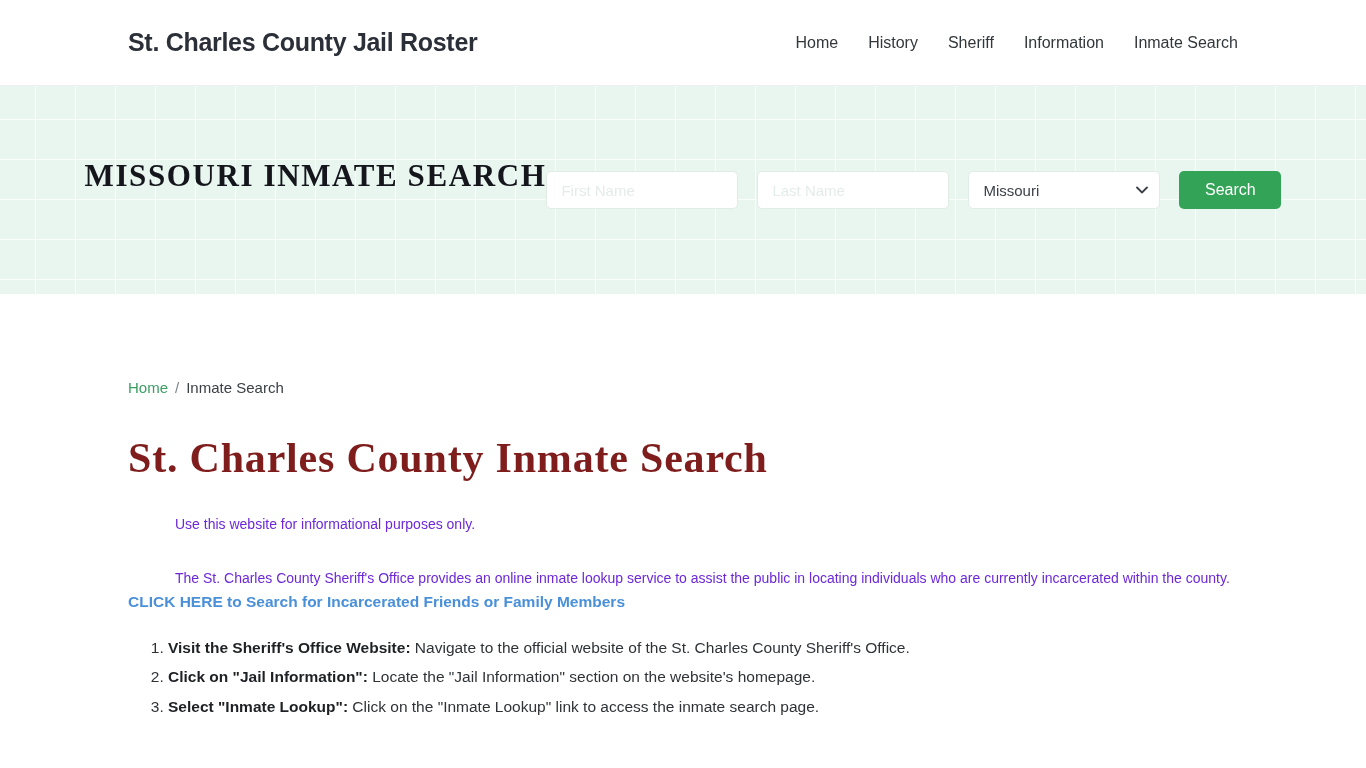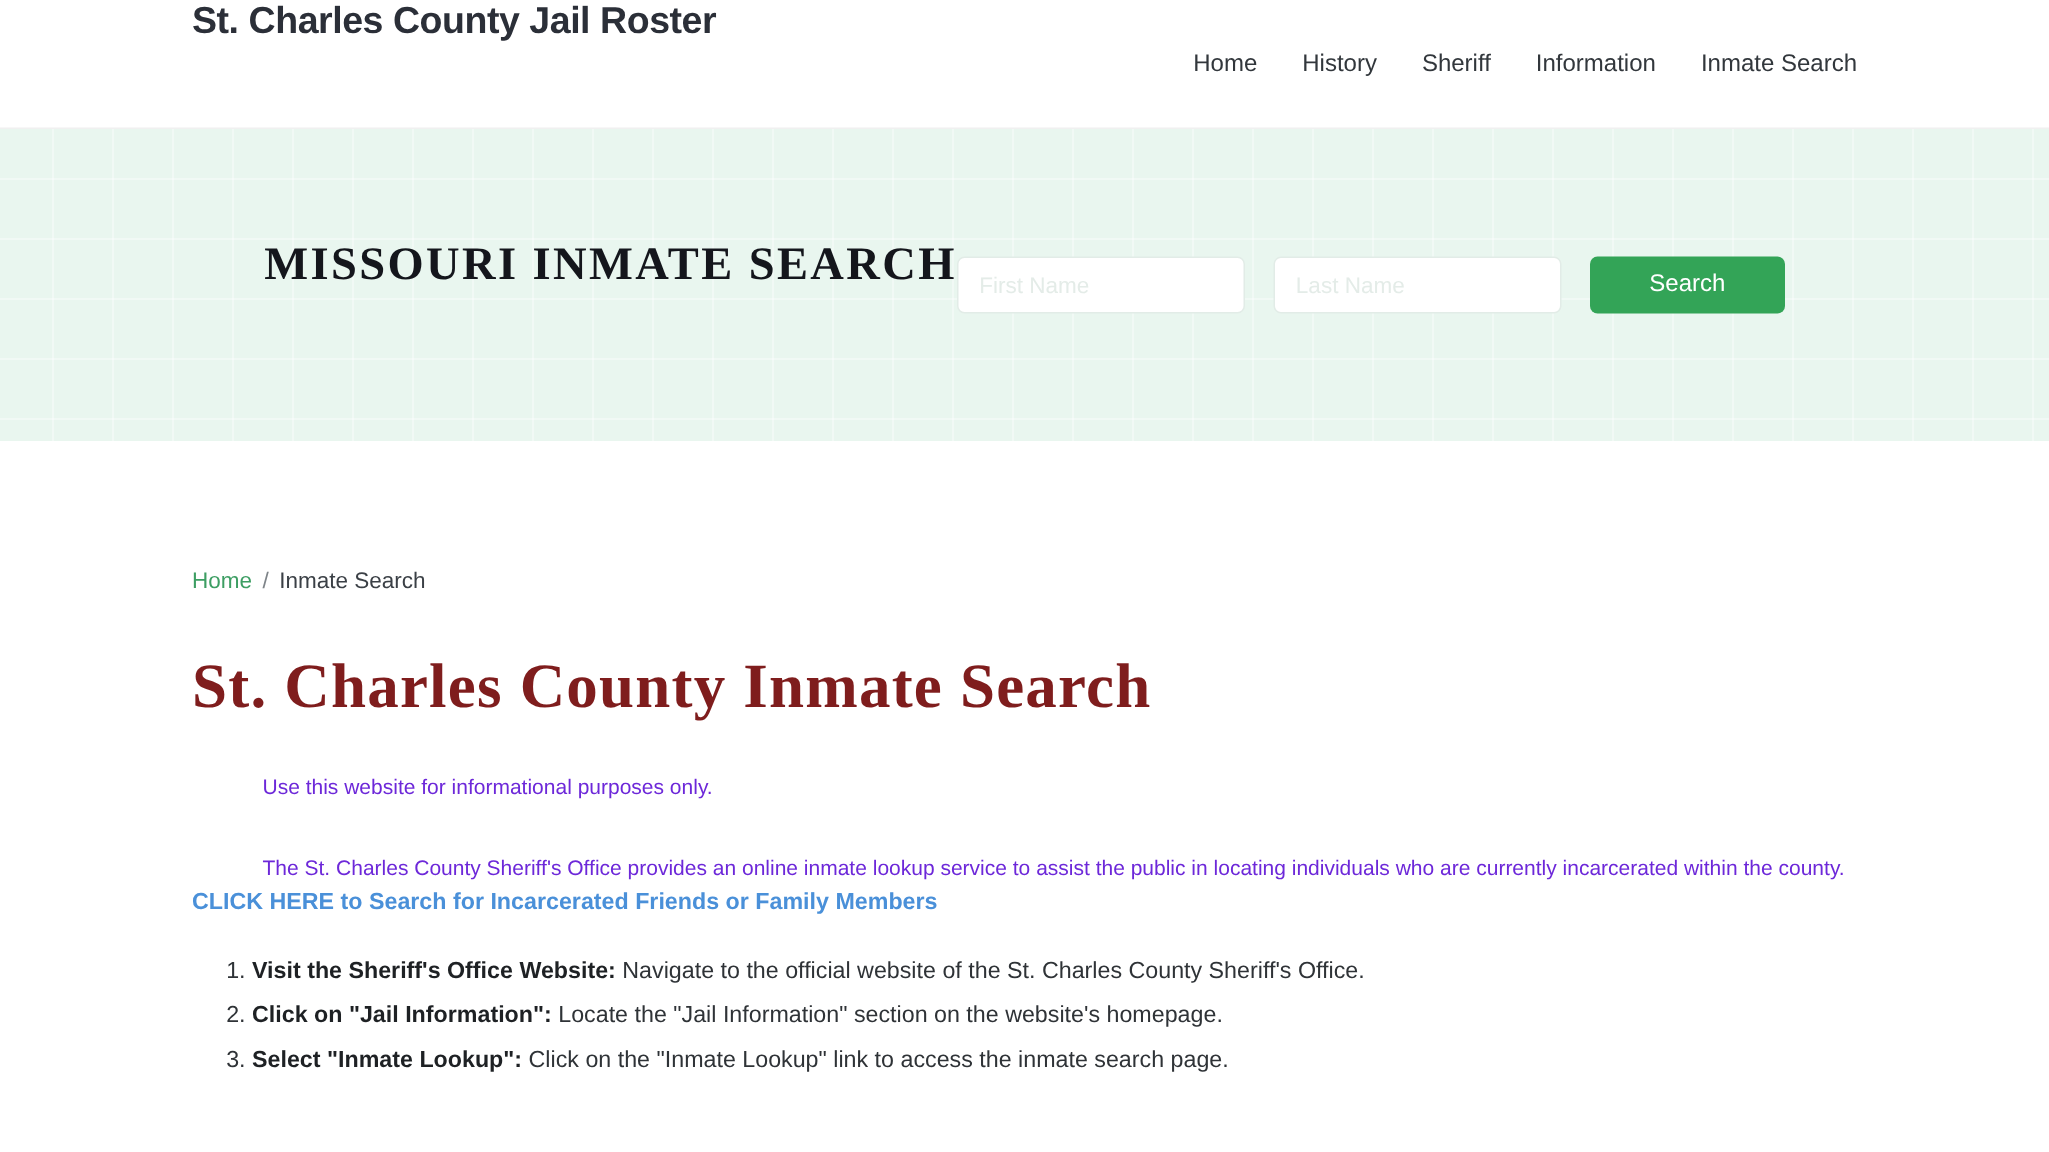--- a/index.html
+++ b/index.html
@@ -17,20 +17,21 @@
     color: #222222;
     -webkit-font-smoothing: antialiased;
   }
 
   
   .site-header {
     height: 86px;
     background: #ffffff;
     border-bottom: 1px solid #f0f0f0;
     display: flex;
+    align-items: center;
     justify-content: space-between;
     padding: 0 128px;
   }
 
   .brand {
     font-family: "Liberation Sans", sans-serif;
     font-size: 25px;
     font-weight: bold;
     color: #2b2f38;
     letter-spacing: -0.3px;
@@ -125,21 +126,21 @@
   .select-caret {
     position: absolute;
     right: 12px;
     top: 50%;
     transform: translateY(-50%);
     pointer-events: none;
     line-height: 0;
   }
 
   .search-btn {
-    width: 130px;
+    width: 102px;
     height: 38px;
     background: #33a457;
     border: none;
     border-radius: 5px;
     color: #ffffff;
     font-family: "Liberation Sans", sans-serif;
     font-size: 16px;
     cursor: pointer;
     line-height: 1;
   }
@@ -223,20 +224,30 @@
 </header>
 
 <section class="hero">
   <h1 class="hero-title">Missouri Inmate Search</h1>
 
   <form class="search-form">
     <input class="text-field" type="text" placeholder="First Name" style="">
 
     <input class="text-field" type="text" placeholder="Last Name" style="">
 
+    <span class="select-wrap">
+      <select class="state-select">
+        <option>Missouri</option>
+      </select>
+      <span class="select-caret">
+        <svg width="12" height="8" viewBox="0 0 12 8" aria-hidden="true">
+          <path d="M1 1.5 L6 6.5 L11 1.5" fill="none" stroke="#3c4148" stroke-width="1.8" stroke-linecap="round" stroke-linejoin="round"></path>
+        </svg>
+      </span>
+    </span>
 
     <button class="search-btn" type="submit">Search</button>
   </form>
 </section>
 
 <main class="content">
 
   <div class="breadcrumb">
     <a href="#">Home</a>
     <span class="sep">/</span>

